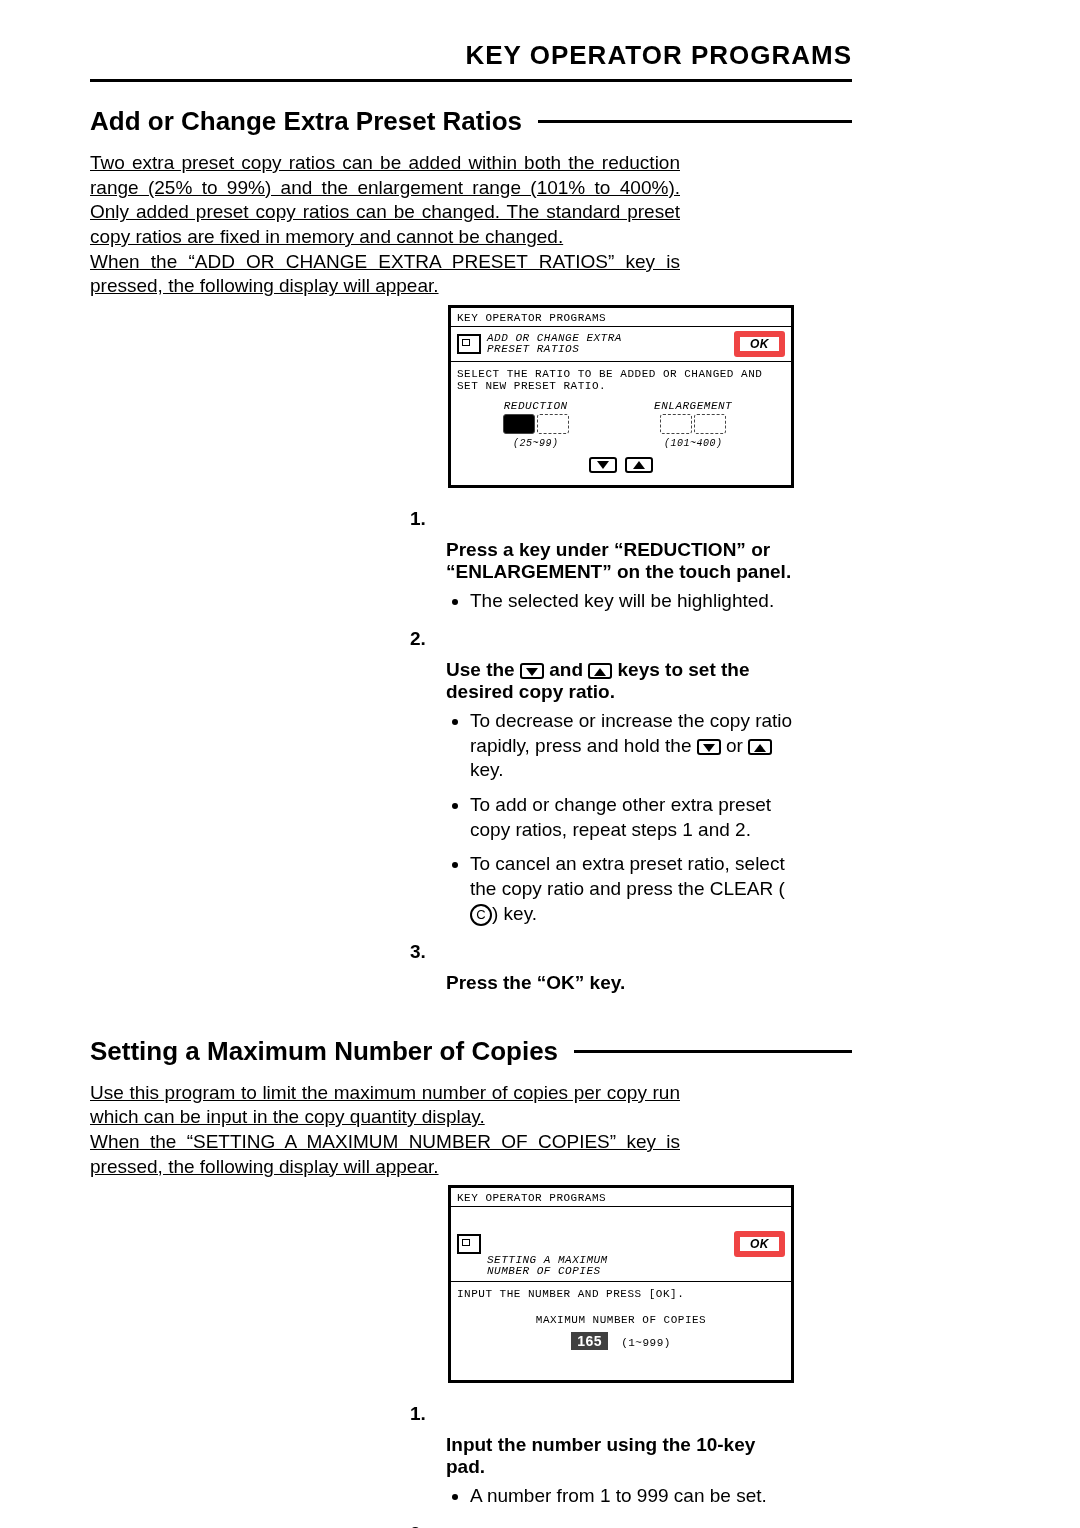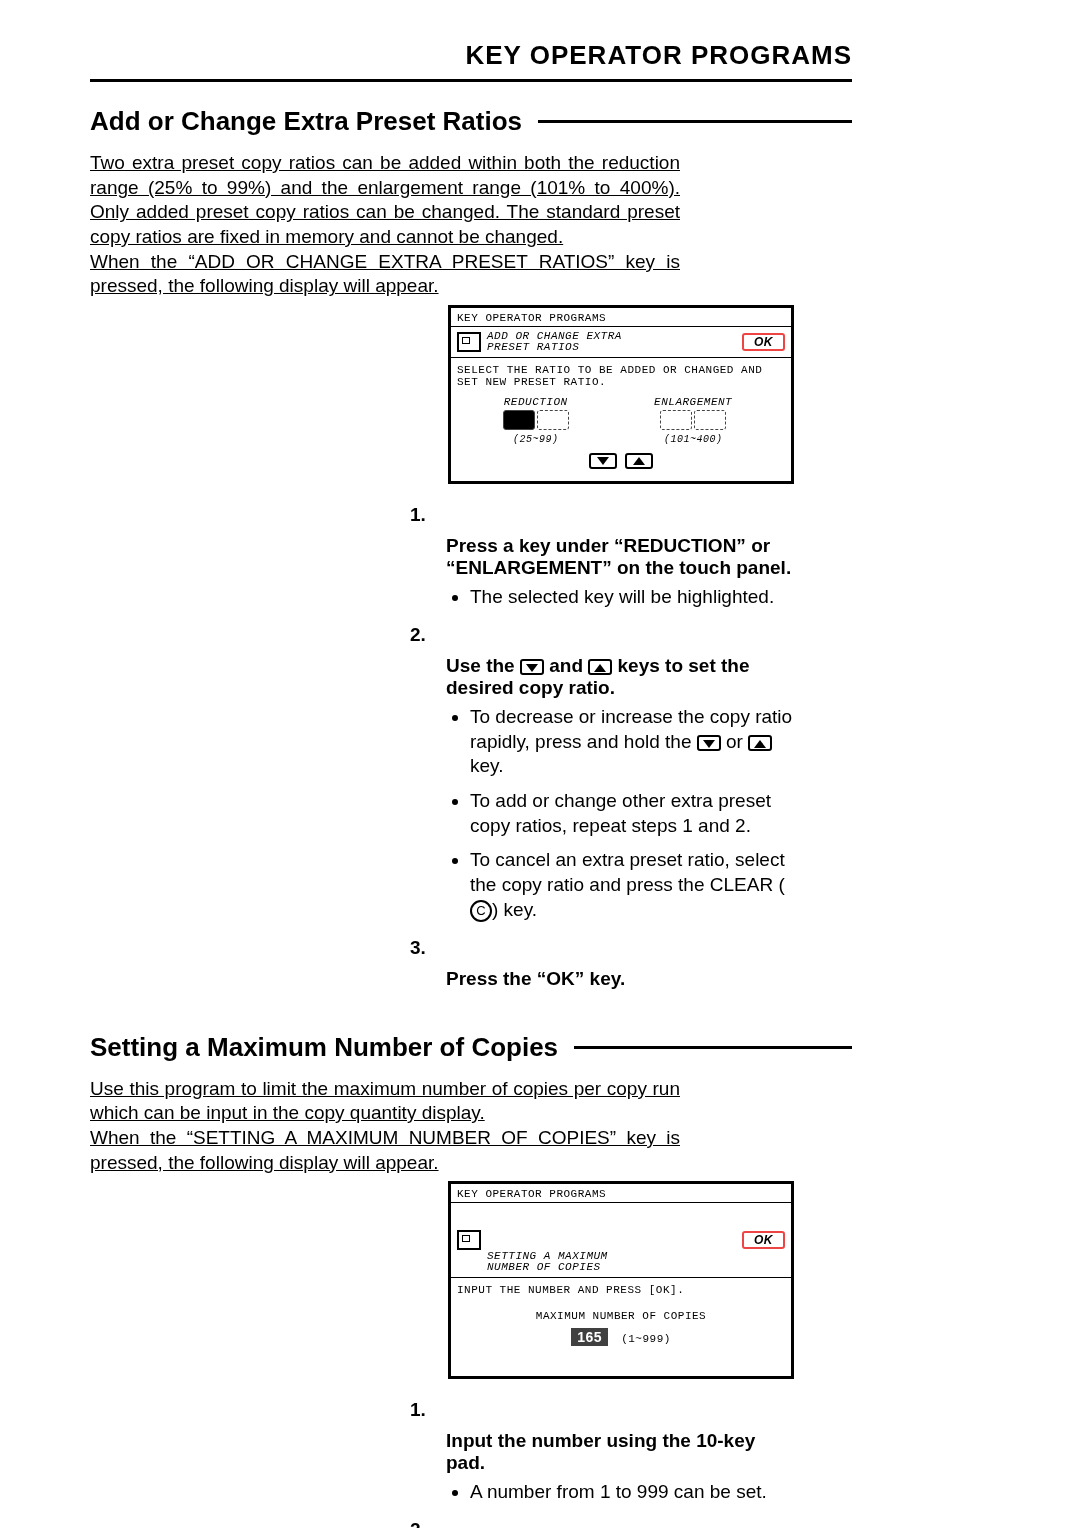--- a/index.html
+++ b/index.html
@@ -76,21 +76,21 @@
   }
   .lcd-icon::after {
     content: '';
     position: absolute;
     left: 3px; top: 3px;
     width: 6px; height: 5px;
     border: 1px solid #000;
   }
   .lcd-subtitle { flex: 1; line-height: 1; }
   .ok-btn {
-    border: 2px solid #ef4444;
+    border: 6px solid #ef4444;
     border-radius: 3px;
     padding: 0 10px;
     font-family: Arial, sans-serif;
     font-weight: bold;
     font-size: 12px;
   }
   .lcd-msg { padding: 6px 6px 4px 6px; line-height: 1.1; }
   .lcd-cols {
     display: flex;
     justify-content: flex-start;

